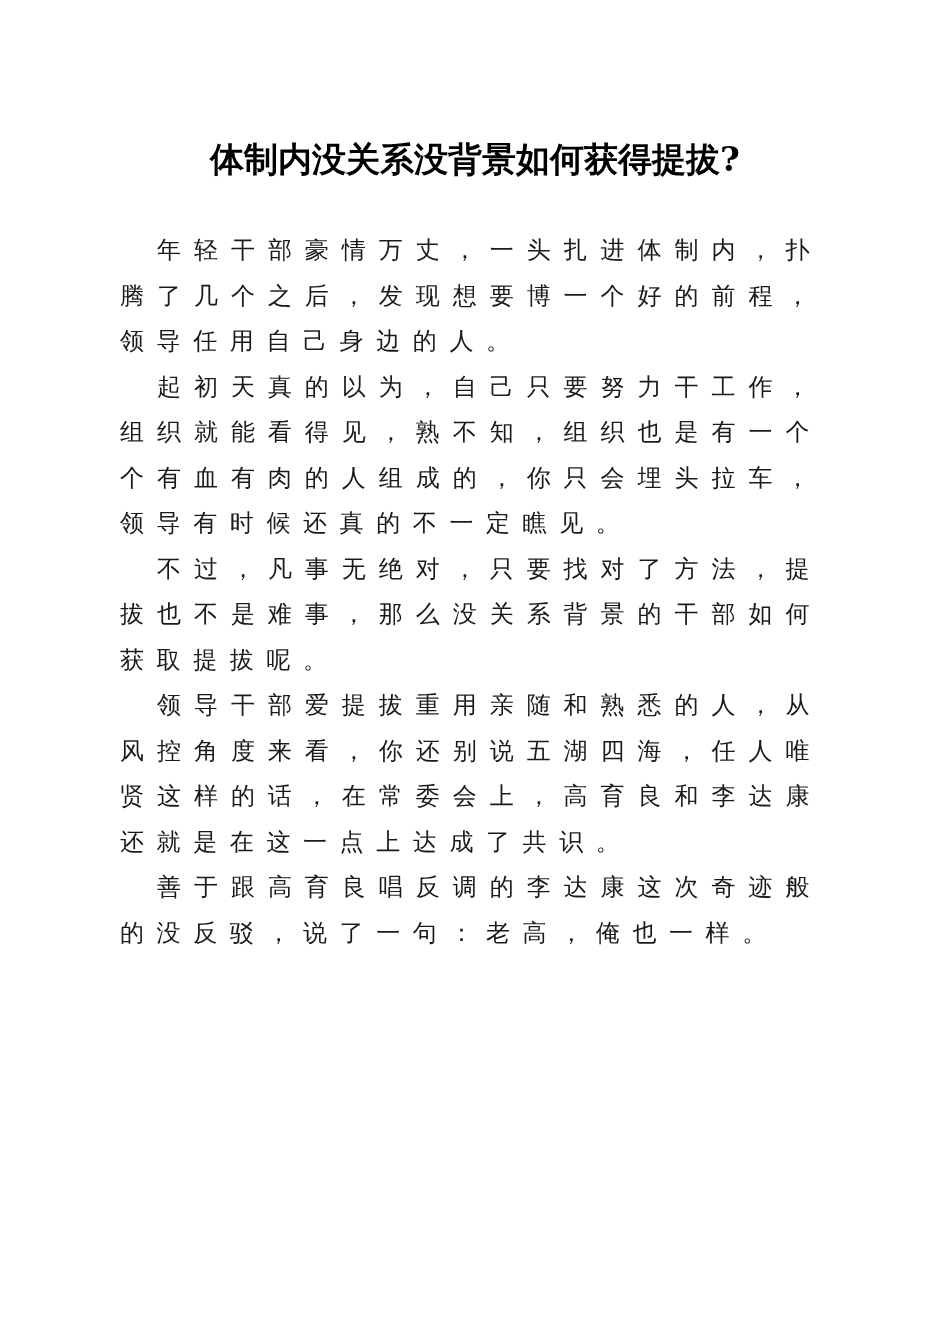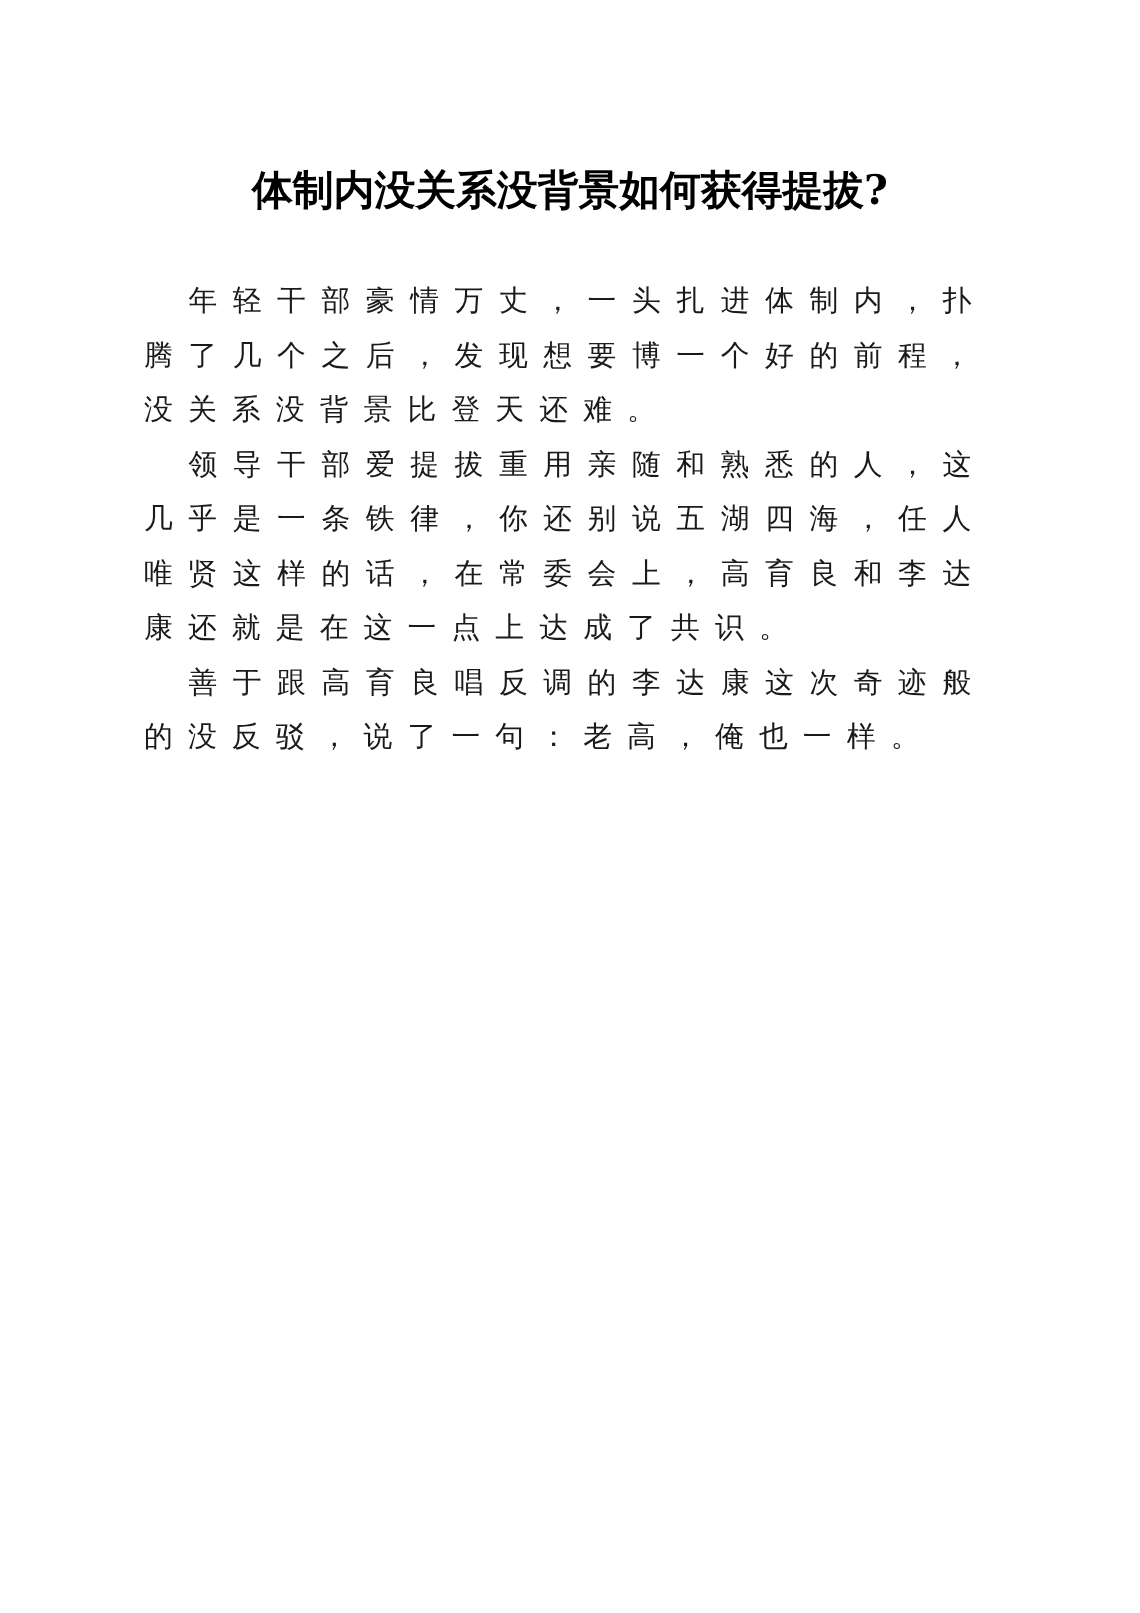--- a/index.html
+++ b/index.html
@@ -54,17 +54,19 @@
       text-indent: 37px;
       word-break: break-all;
     }
   </style>
 </head>
 <body>
 
 <div class="page">
   <h1 class="title">体制内没关系没背景如何获得提拔?</h1>
   <div class="body-text">
-    <p class="para">年轻干部豪情万丈，一头扎进体制内，扑腾了几个之后，发现想要博一个好的前程，没关系没背景比登天还难。</p>
-    <p class="para">领导干部爱提拔重用亲随和熟悉的人，这几乎是一条铁律，你还别说五湖四海，任人唯贤这样的话，在常委会上，高育良和李达康还就是在这一点上达成了共识。</p>
+    <p class="para">年轻干部豪情万丈，一头扎进体制内，扑腾了几个之后，发现想要博一个好的前程，领导任用自己身边的人。</p>
+    <p class="para">起初天真的以为，自己只要努力干工作，组织就能看得见，熟不知，组织也是有一个个有血有肉的人组成的，你只会埋头拉车，领导有时候还真的不一定瞧见。</p>
+    <p class="para">不过，凡事无绝对，只要找对了方法，提拔也不是难事，那么没关系背景的干部如何获取提拔呢。</p>
+    <p class="para">领导干部爱提拔重用亲随和熟悉的人，从风控角度来看，你还别说五湖四海，任人唯贤这样的话，在常委会上，高育良和李达康还就是在这一点上达成了共识。</p>
     <p class="para">善于跟高育良唱反调的李达康这次奇迹般的没反驳，说了一句：老高，俺也一样。</p>
   </div>
 </div>
 
 </body></html>

